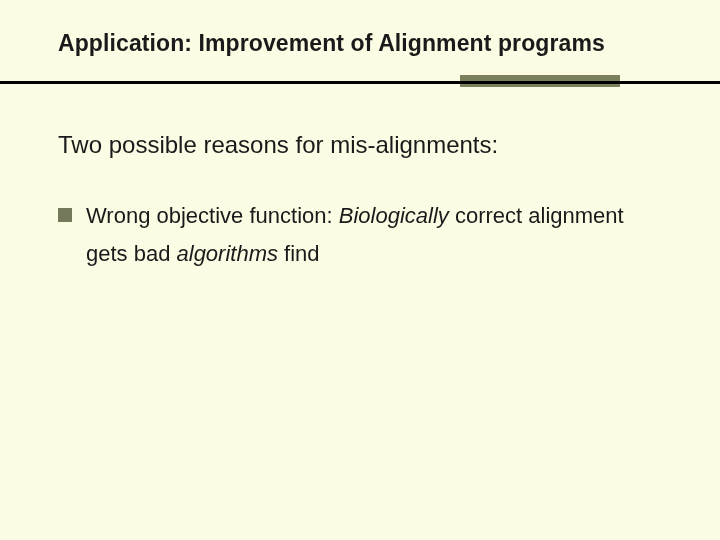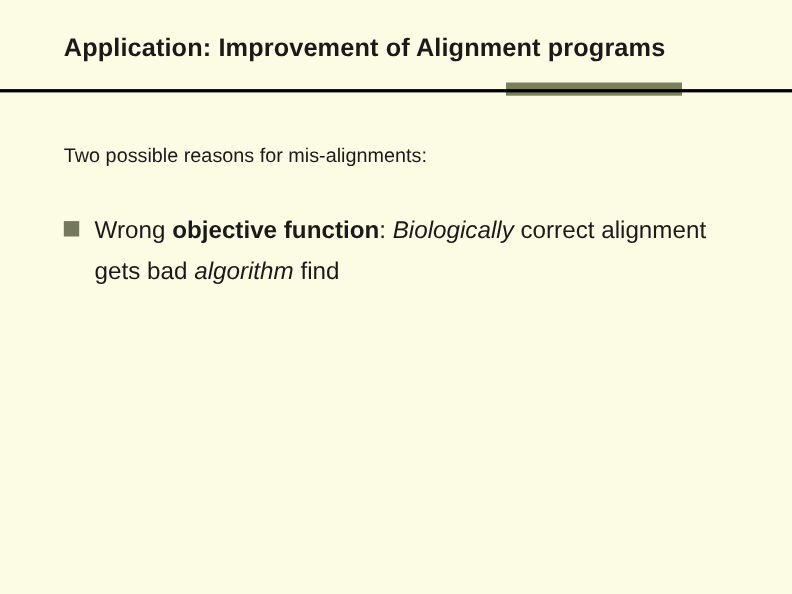--- a/index.html
+++ b/index.html
@@ -40,21 +40,21 @@
   }
   .divider-accent {
     position: absolute;
     right: 42px;
     top: 0;
     width: 160px;
     height: 12px;
     background: #7a805c;
   }
   .intro {
-    font-size: 18px;
+    font-size: 24px;
     margin-bottom: 38px;
   }
   ul.bullets {
     list-style: none;
     padding: 0;
     margin: 0;
   }
   ul.bullets > li {
     position: relative;
     padding-left: 28px;
@@ -64,36 +64,36 @@
   }
   ul.bullets > li::before {
     content: "";
     position: absolute;
     left: 0;
     top: 11px;
     width: 14px;
     height: 14px;
     background: #73795a;
   }
-  .b { font-weight: bold; }
+  .b { font-weight: normal; }
   .i { font-style: italic; }
 </style>
 </head>
 <body>
 
 <div class="slide">
 
   <h1 class="title">Application: Improvement of Alignment programs</h1>
 
   <div class="divider-wrap">
     <div class="divider-accent"></div>
     <div class="divider-line"></div>
   </div>
 
   <div class="intro">Two possible reasons for mis-alignments:</div>
 
   <ul class="bullets">
     <li>
-      <span>Wrong </span><span class="b">objective function</span><span>: </span><span class="i">Biologically</span><span> correct alignment gets bad </span><span class="i">algorithm</span><span> find</span>
+      <span>Wrong </span><span class="b">objective function</span><span>: </span><span class="i">Biologically</span><span> correct alignment gets bad </span><span class="i">algorithms</span><span> find</span>
     </li>
   </ul>
 
 </div>
 
 </body></html>

